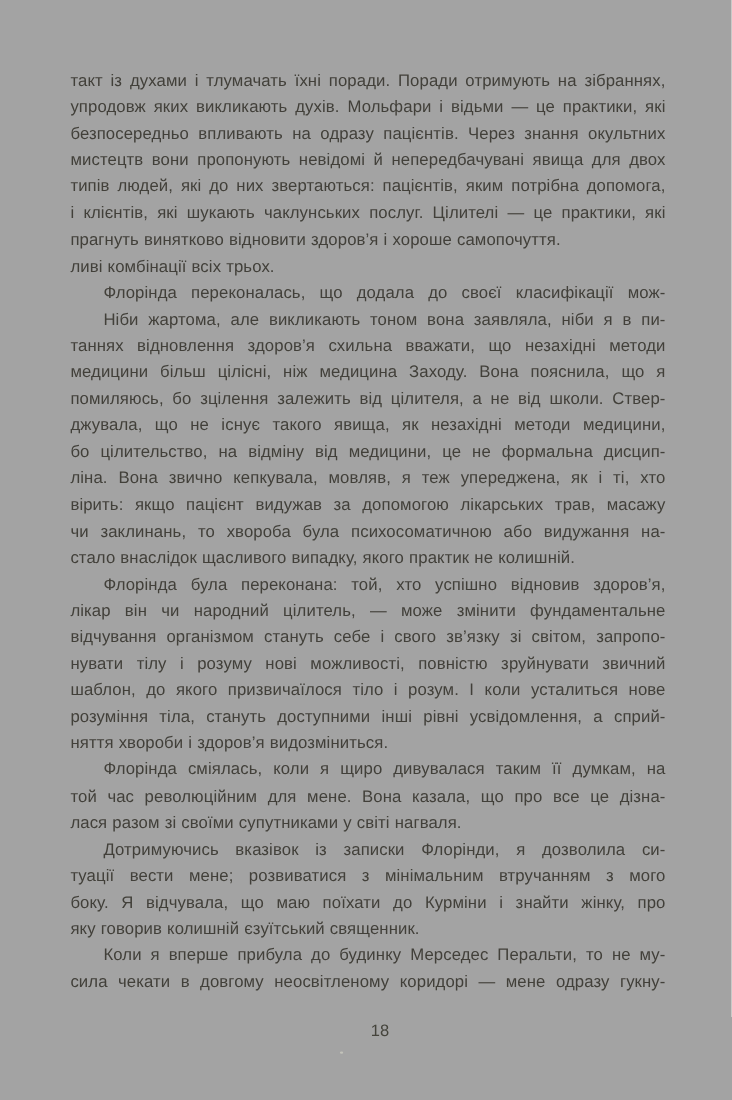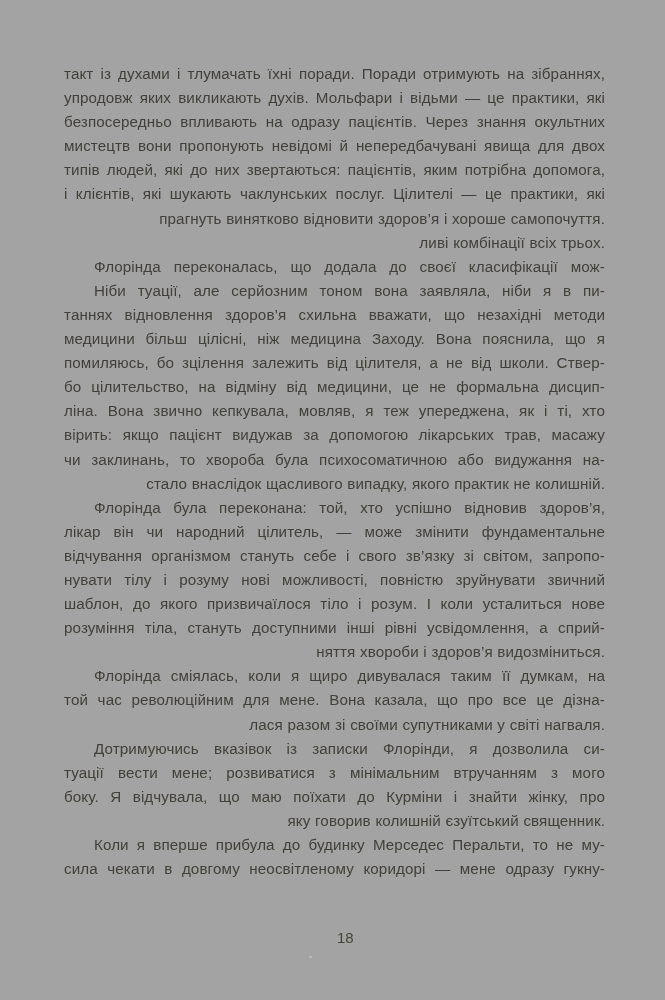--- a/index.html
+++ b/index.html
@@ -21,21 +21,21 @@
     position: absolute;
     left: 64px;
     top: 62px;
     width: 541px;
   }
   .line {
     font-size: 15.2px;
     line-height: 24.1px;
     height: 24.1px;
     white-space: normal;
-    text-align: right;
+    text-align: left;
     letter-spacing: 0.1px;
     word-spacing: 0.3px;
   }
   .line.justify {
     text-align: justify;
     text-align-last: justify;
   }
   .line.indent {
     padding-left: 30px;
   }
@@ -65,24 +65,25 @@
   <div class="text-block" id="text-block">
       <div class="line justify">такт із духами і тлумачать їхні поради. Поради отримують на зібраннях,</div>
       <div class="line justify">упродовж яких викликають духів. Мольфари і відьми — це практики, які</div>
       <div class="line justify">безпосередньо впливають на одразу пацієнтів. Через знання окультних</div>
       <div class="line justify">мистецтв вони пропонують невідомі й непередбачувані явища для двох</div>
       <div class="line justify">типів людей, які до них звертаються: пацієнтів, яким потрібна допомога,</div>
       <div class="line justify">і клієнтів, які шукають чаклунських послуг. Цілителі — це практики, які</div>
       <div class="line">прагнуть винятково відновити здоров’я і хороше самопочуття.</div>
       <div class="line">ливі комбінації всіх трьох.</div>
       <div class="line justify indent">Флорінда переконалась, що додала до своєї класифікації мож-</div>
-      <div class="line justify indent">Ніби туації, але серйозним тоном вона заявляла, ніби я в пи-</div>
+      <div class="line justify indent">Ніби жартома, але викликають тоном вона заявляла, ніби я в пи-</div>
       <div class="line justify">таннях відновлення здоров’я схильна вважати, що незахідні методи</div>
       <div class="line justify">медицини більш цілісні, ніж медицина Заходу. Вона пояснила, що я</div>
       <div class="line justify">помиляюсь, бо зцілення залежить від цілителя, а не від школи. Ствер-</div>
+      <div class="line justify">джувала, що не існує такого явища, як незахідні методи медицини,</div>
       <div class="line justify">бо цілительство, на відміну від медицини, це не формальна дисцип-</div>
       <div class="line justify">ліна. Вона звично кепкувала, мовляв, я теж упереджена, як і ті, хто</div>
       <div class="line justify">вірить: якщо пацієнт видужав за допомогою лікарських трав, масажу</div>
       <div class="line justify">чи заклинань, то хвороба була психосоматичною або видужання на-</div>
       <div class="line">стало внаслідок щасливого випадку, якого практик не колишній.</div>
       <div class="line justify indent">Флорінда була переконана: той, хто успішно відновив здоров’я,</div>
       <div class="line justify">лікар він чи народний цілитель, — може змінити фундаментальне</div>
       <div class="line justify">відчування організмом стануть себе і свого зв’язку зі світом, запропо-</div>
       <div class="line justify">нувати тілу і розуму нові можливості, повністю зруйнувати звичний</div>
       <div class="line justify">шаблон, до якого призвичаїлося тіло і розум. І коли усталиться нове</div>

